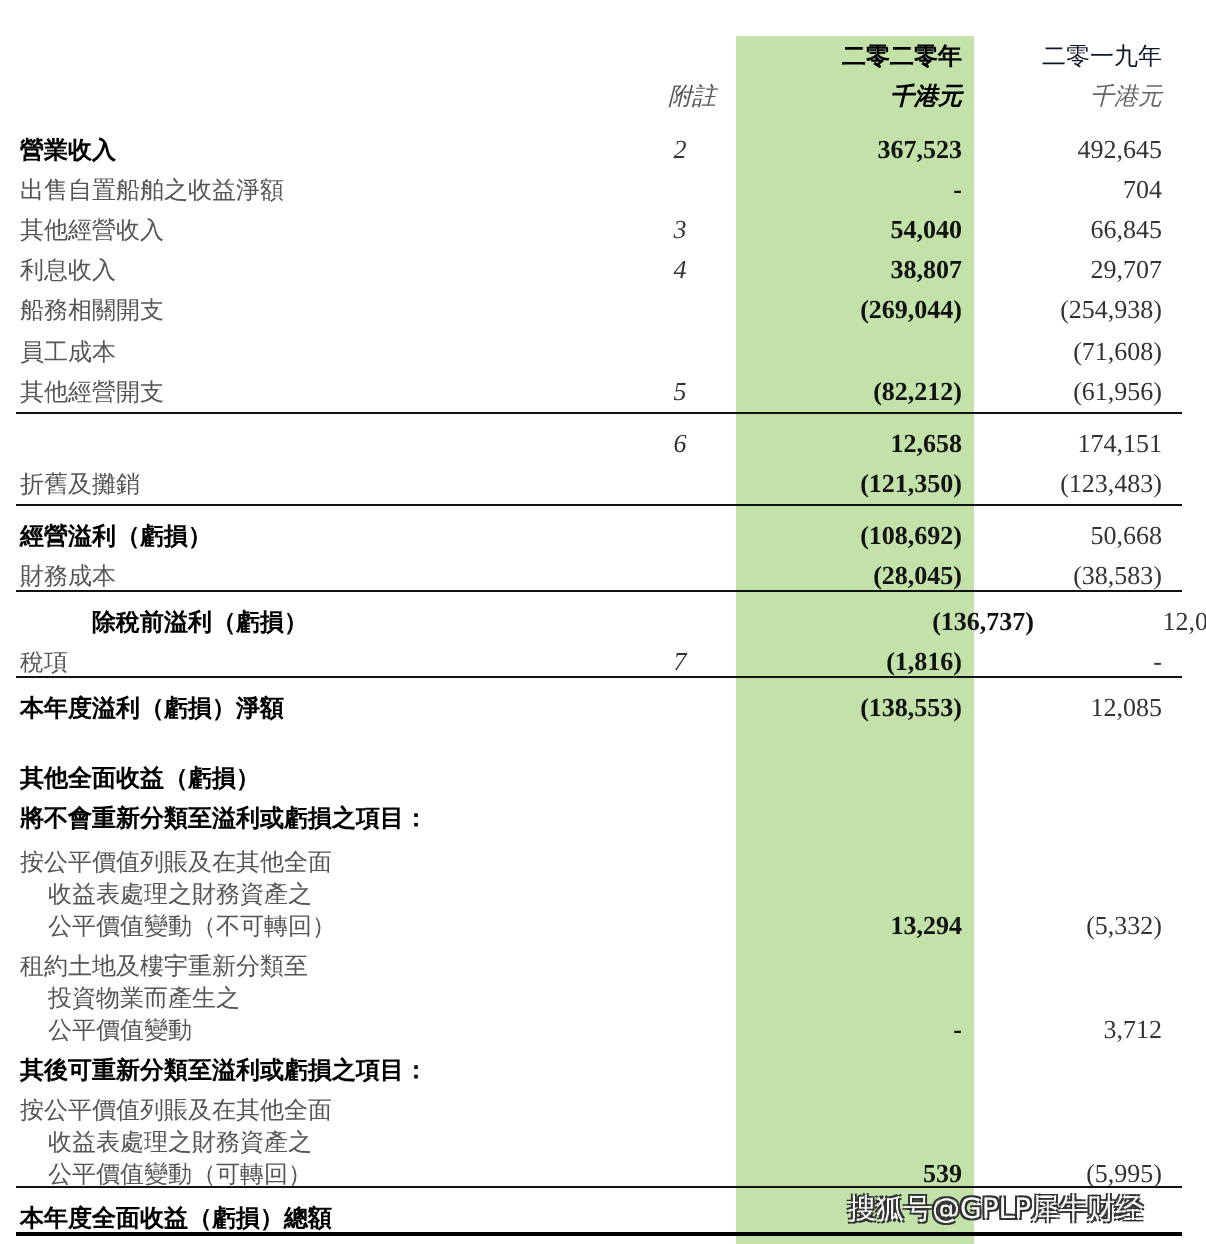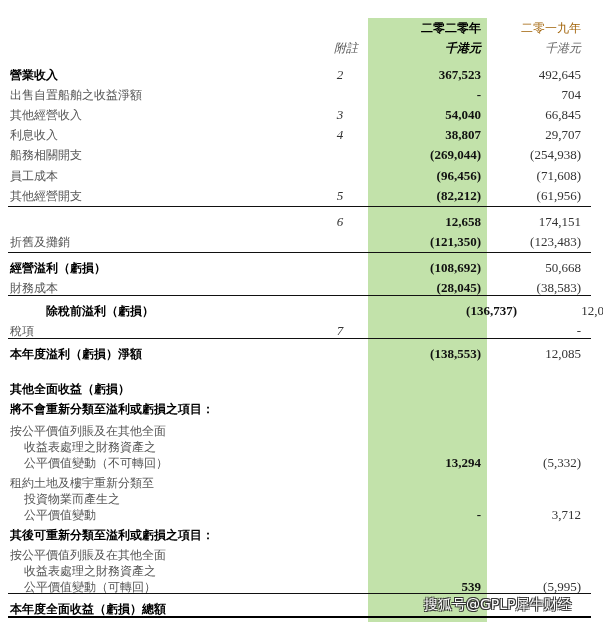--- a/index.html
+++ b/index.html
@@ -20,21 +20,21 @@
       text-shadow: 1px 1px 0 #333, -1px -1px 0 #333, 1px -1px 0 #333, -1px 1px 0 #333; letter-spacing: 0px; white-space: nowrap; }
   </style>
 </head>
 <body>
 
 <div class="green-col"></div>
 
 <div class="hdr" style="left:300px; top:40px; width:58px; font-style:italic; color:#555;">附註</div>
 <div class="hdr" style="left:368px; top:20px; width:113px; font-weight:bold; color:#000; font-family:'DejaVu Sans',sans-serif;">二零二零年</div>
 <div class="hdr" style="left:368px; top:40px; width:113px; font-weight:bold; font-style:italic; color:#000; font-family:'DejaVu Sans',sans-serif;">千港元</div>
-<div class="hdr" style="left:490px; top:20px; width:91px; color:#a16207; font-family:'DejaVu Sans',sans-serif;">二零一九年</div>
+<div class="hdr" style="left:490px; top:20px; width:91px; color:#0f172a; font-family:'DejaVu Sans',sans-serif;">二零一九年</div>
 <div class="hdr" style="left:490px; top:40px; width:91px; font-style:italic; color:#666; font-family:'DejaVu Sans',sans-serif;">千港元</div>
 
 <div id="rows">
     <div class="row" style="top: 64px;">
       <span class="label bold">營業收入</span>
       <span class="note">2</span>
       <span class="cur">367,523</span>
       <span class="prev">492,645</span>
     </div>
     <div class="row" style="top: 84px;">
@@ -57,21 +57,20 @@
     </div>
     <div class="row" style="top: 144px;">
       <span class="label">船務相關開支</span>
       <span class="note"></span>
       <span class="cur">(269,044)</span>
       <span class="prev">(254,938)</span>
     </div>
     <div class="row" style="top: 165px;">
       <span class="label">員工成本</span>
       <span class="note"></span>
-      <span class="cur">(96,456)</span>
       <span class="prev">(71,608)</span>
     </div>
     <div class="row" style="top: 185px;">
       <span class="label">其他經營開支</span>
       <span class="note">5</span>
       <span class="cur">(82,212)</span>
       <span class="prev">(61,956)</span>
     </div>
     <div class="row" style="top: 211px;">
       <span class="note">6</span>
@@ -98,20 +97,21 @@
     </div>
     <div class="row" style="top: 300px; margin-left: 36px;">
       <span class="label bold">除稅前溢利（虧損）</span>
       <span class="note"></span>
       <span class="cur">(136,737)</span>
       <span class="prev">12,085</span>
     </div>
     <div class="row" style="top: 320px;">
       <span class="label">稅項</span>
       <span class="note">7</span>
+      <span class="cur">(1,816)</span>
       <span class="prev">-</span>
     </div>
     <div class="row" style="top: 343px;">
       <span class="label bold">本年度溢利（虧損）淨額</span>
       <span class="note"></span>
       <span class="cur">(138,553)</span>
       <span class="prev">12,085</span>
     </div>
     <div class="row" style="top: 378px;">
       <span class="label bold">其他全面收益（虧損）</span>

